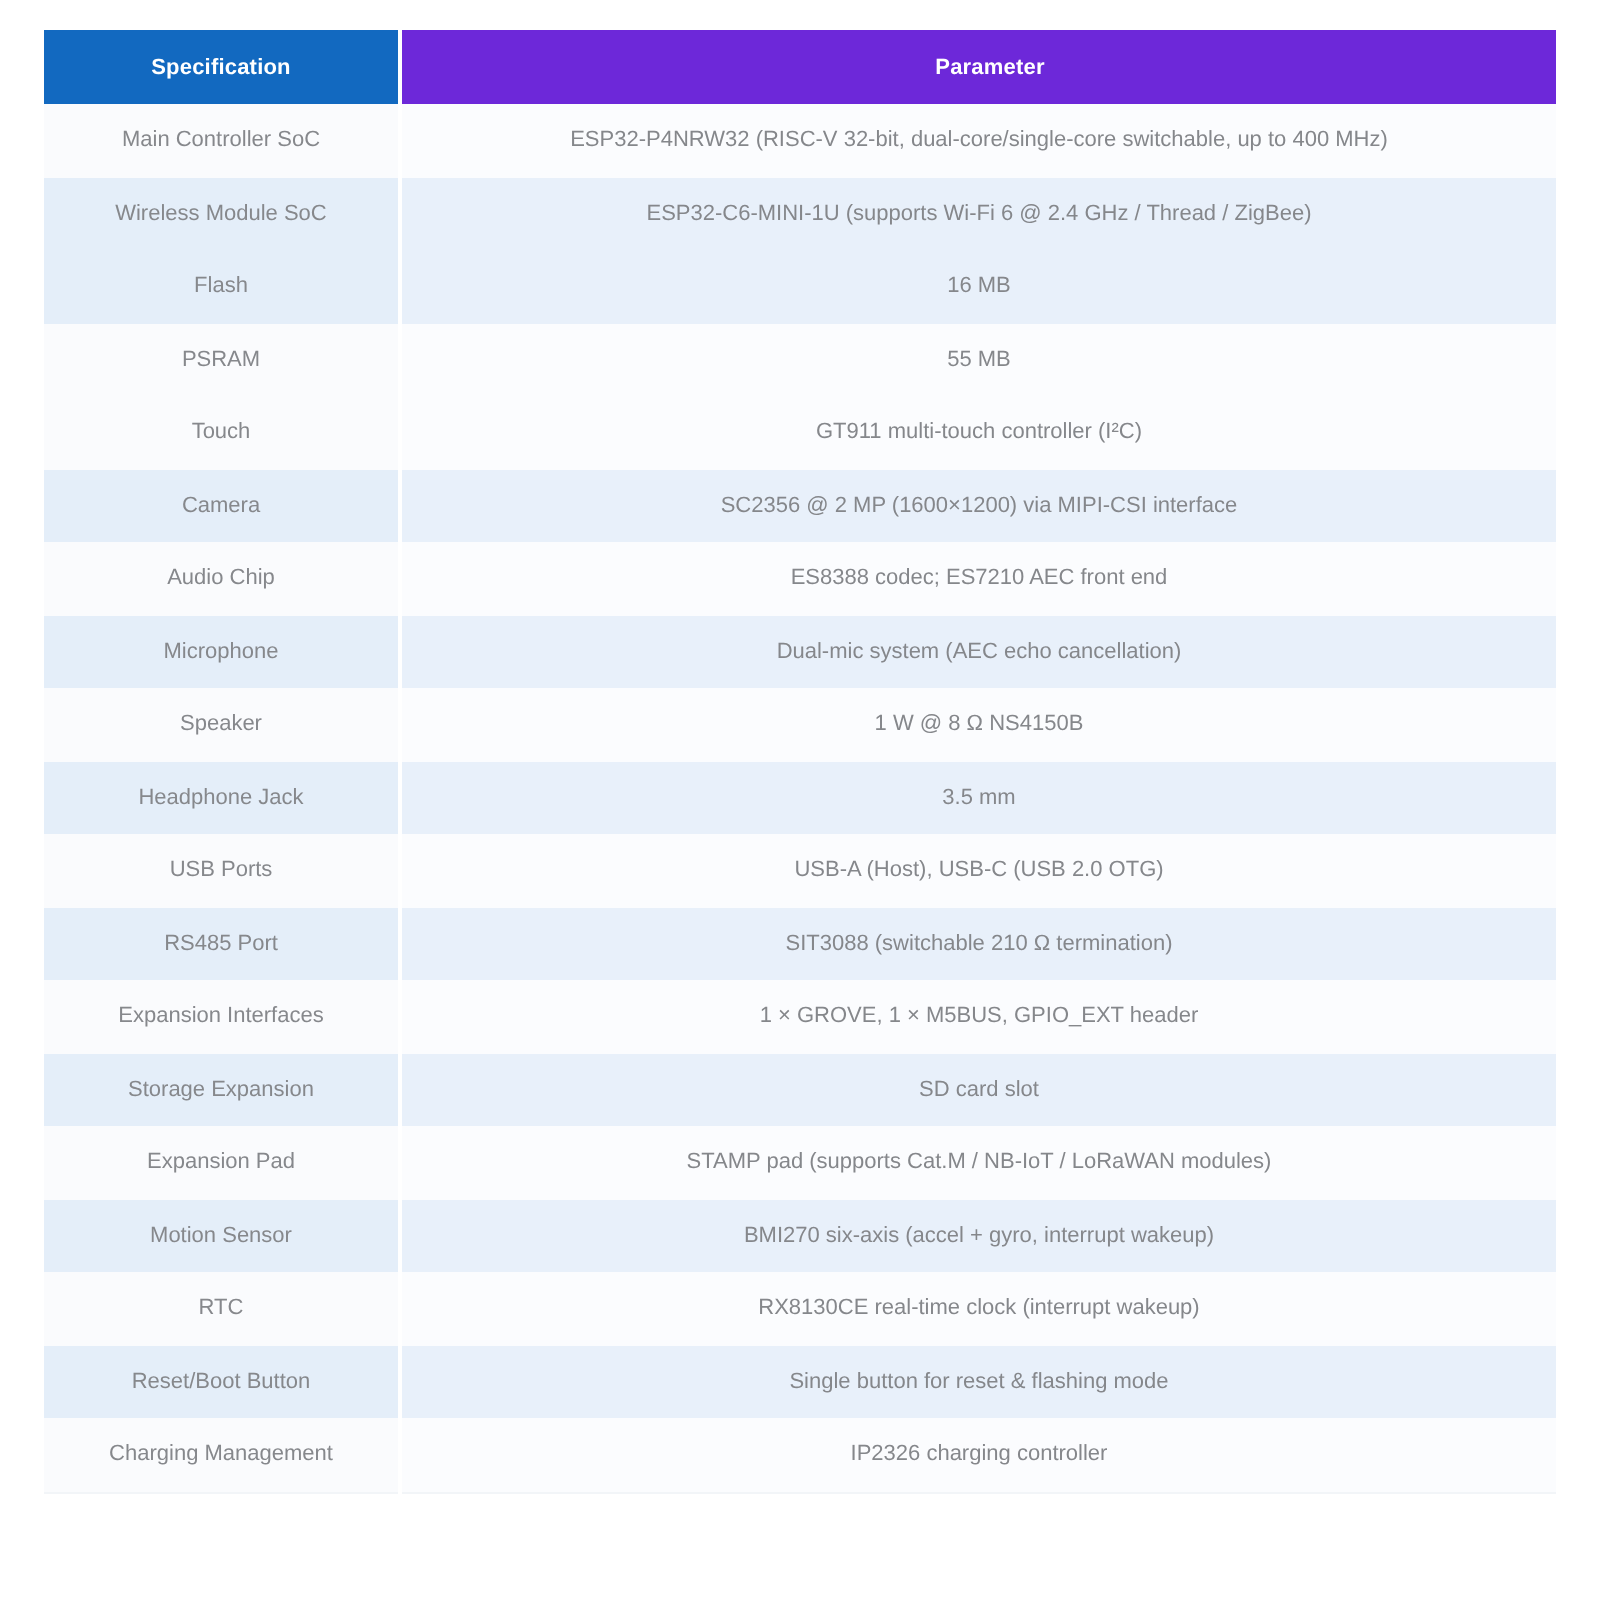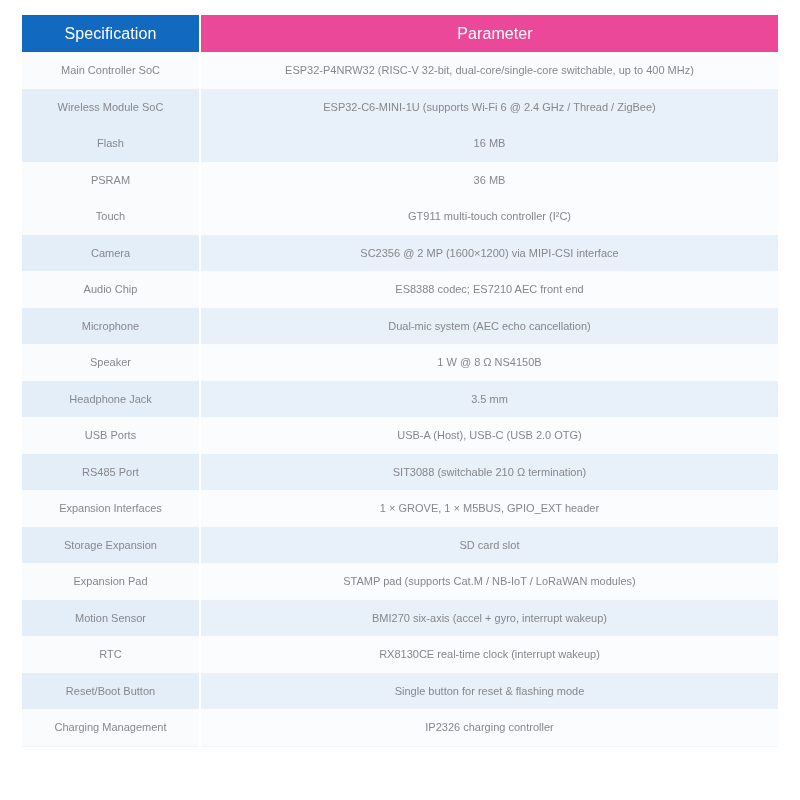--- a/index.html
+++ b/index.html
@@ -34,33 +34,33 @@
   }
 
   .spec-table col.c-spec { width: 178px; }
   .spec-table col.c-param { width: 578px; }
 
   
   .spec-table thead th {
     height: 37px;
     padding: 0 6px;
     color: #ffffff;
-    font-size: 16px;
-    font-weight: normal;
+    font-size: 11px;
+    font-weight: bold;
     text-align: center;
     vertical-align: middle;
     letter-spacing: 0.1px;
     border: none;
   }
   .spec-table thead th.th-spec {
     background: #1269c0;
     border-right: 2px solid #ffffff;
   }
   .spec-table thead th.th-param {
-    background: #ec4899;
+    background: #6d28d9;
     padding-left: 17px;
   }
 
   
   .spec-table tbody td {
     height: 32.5px;
     padding: 2px 8px;
     color: #86888c;
     font-size: 11px;
     text-align: center;
@@ -110,21 +110,21 @@
         <tr class="even">
           <td class="spec">Wireless Module SoC</td>
           <td class="param">ESP32-C6-MINI-1U (supports Wi-Fi 6 @ 2.4 GHz / Thread / ZigBee)</td>
         </tr>
         <tr class="even">
           <td class="spec">Flash</td>
           <td class="param">16 MB</td>
         </tr>
         <tr class="odd">
           <td class="spec">PSRAM</td>
-          <td class="param">36 MB</td>
+          <td class="param">55 MB</td>
         </tr>
         <tr class="odd">
           <td class="spec">Touch</td>
           <td class="param">GT911 multi-touch controller (I²C)</td>
         </tr>
         <tr class="even">
           <td class="spec">Camera</td>
           <td class="param">SC2356 @ 2 MP (1600×1200) via MIPI-CSI interface</td>
         </tr>
         <tr class="odd">

